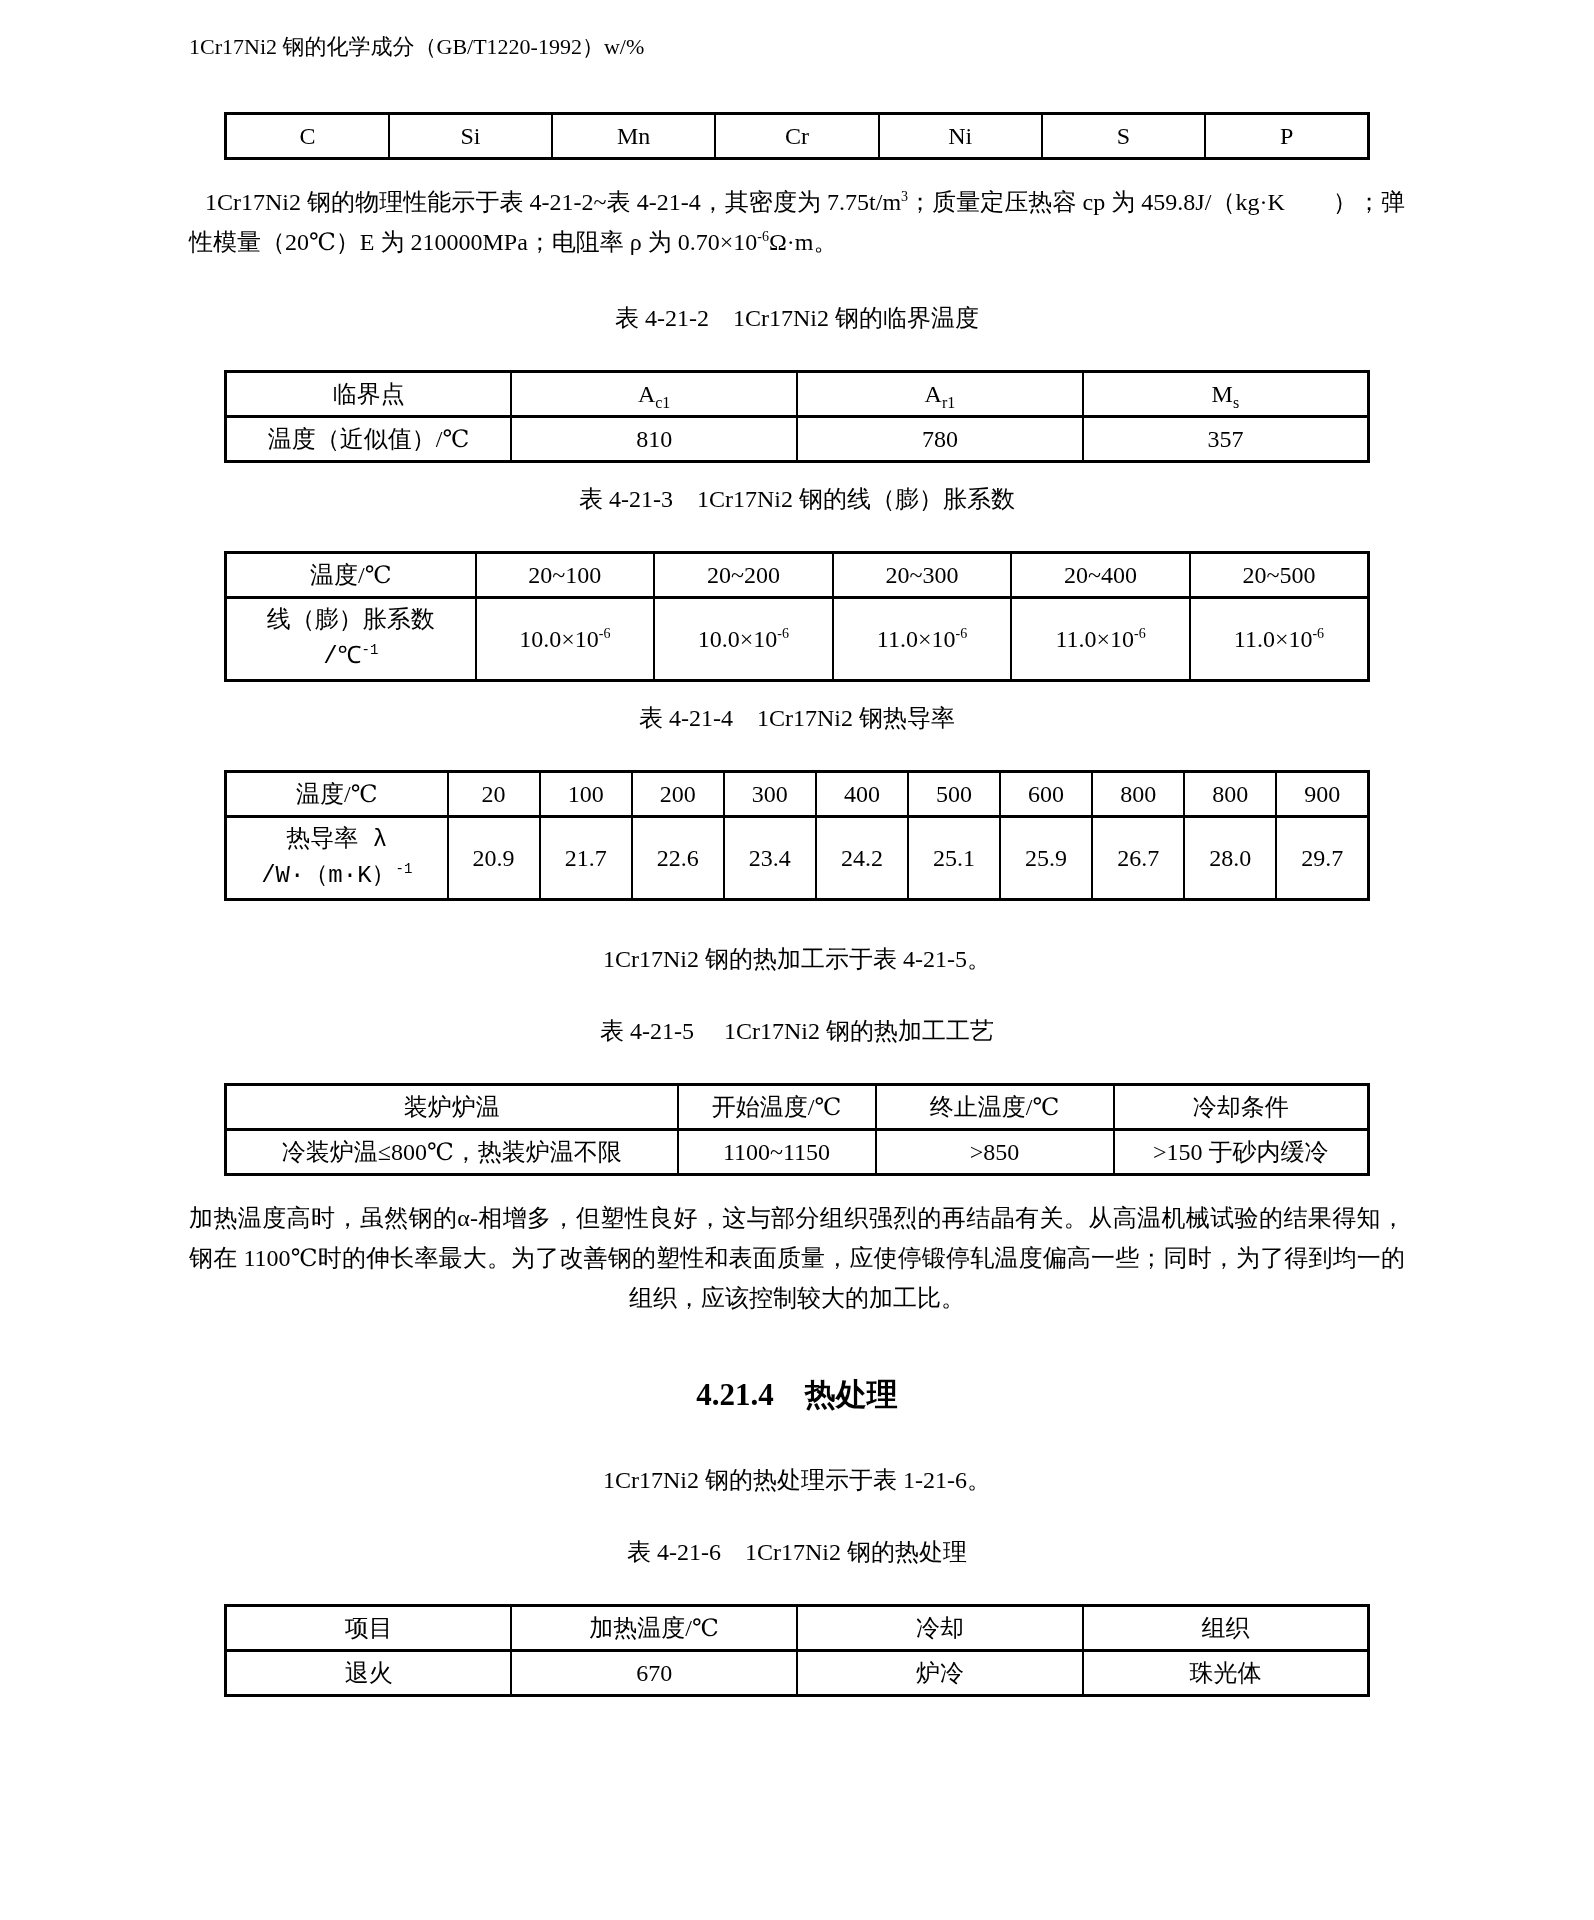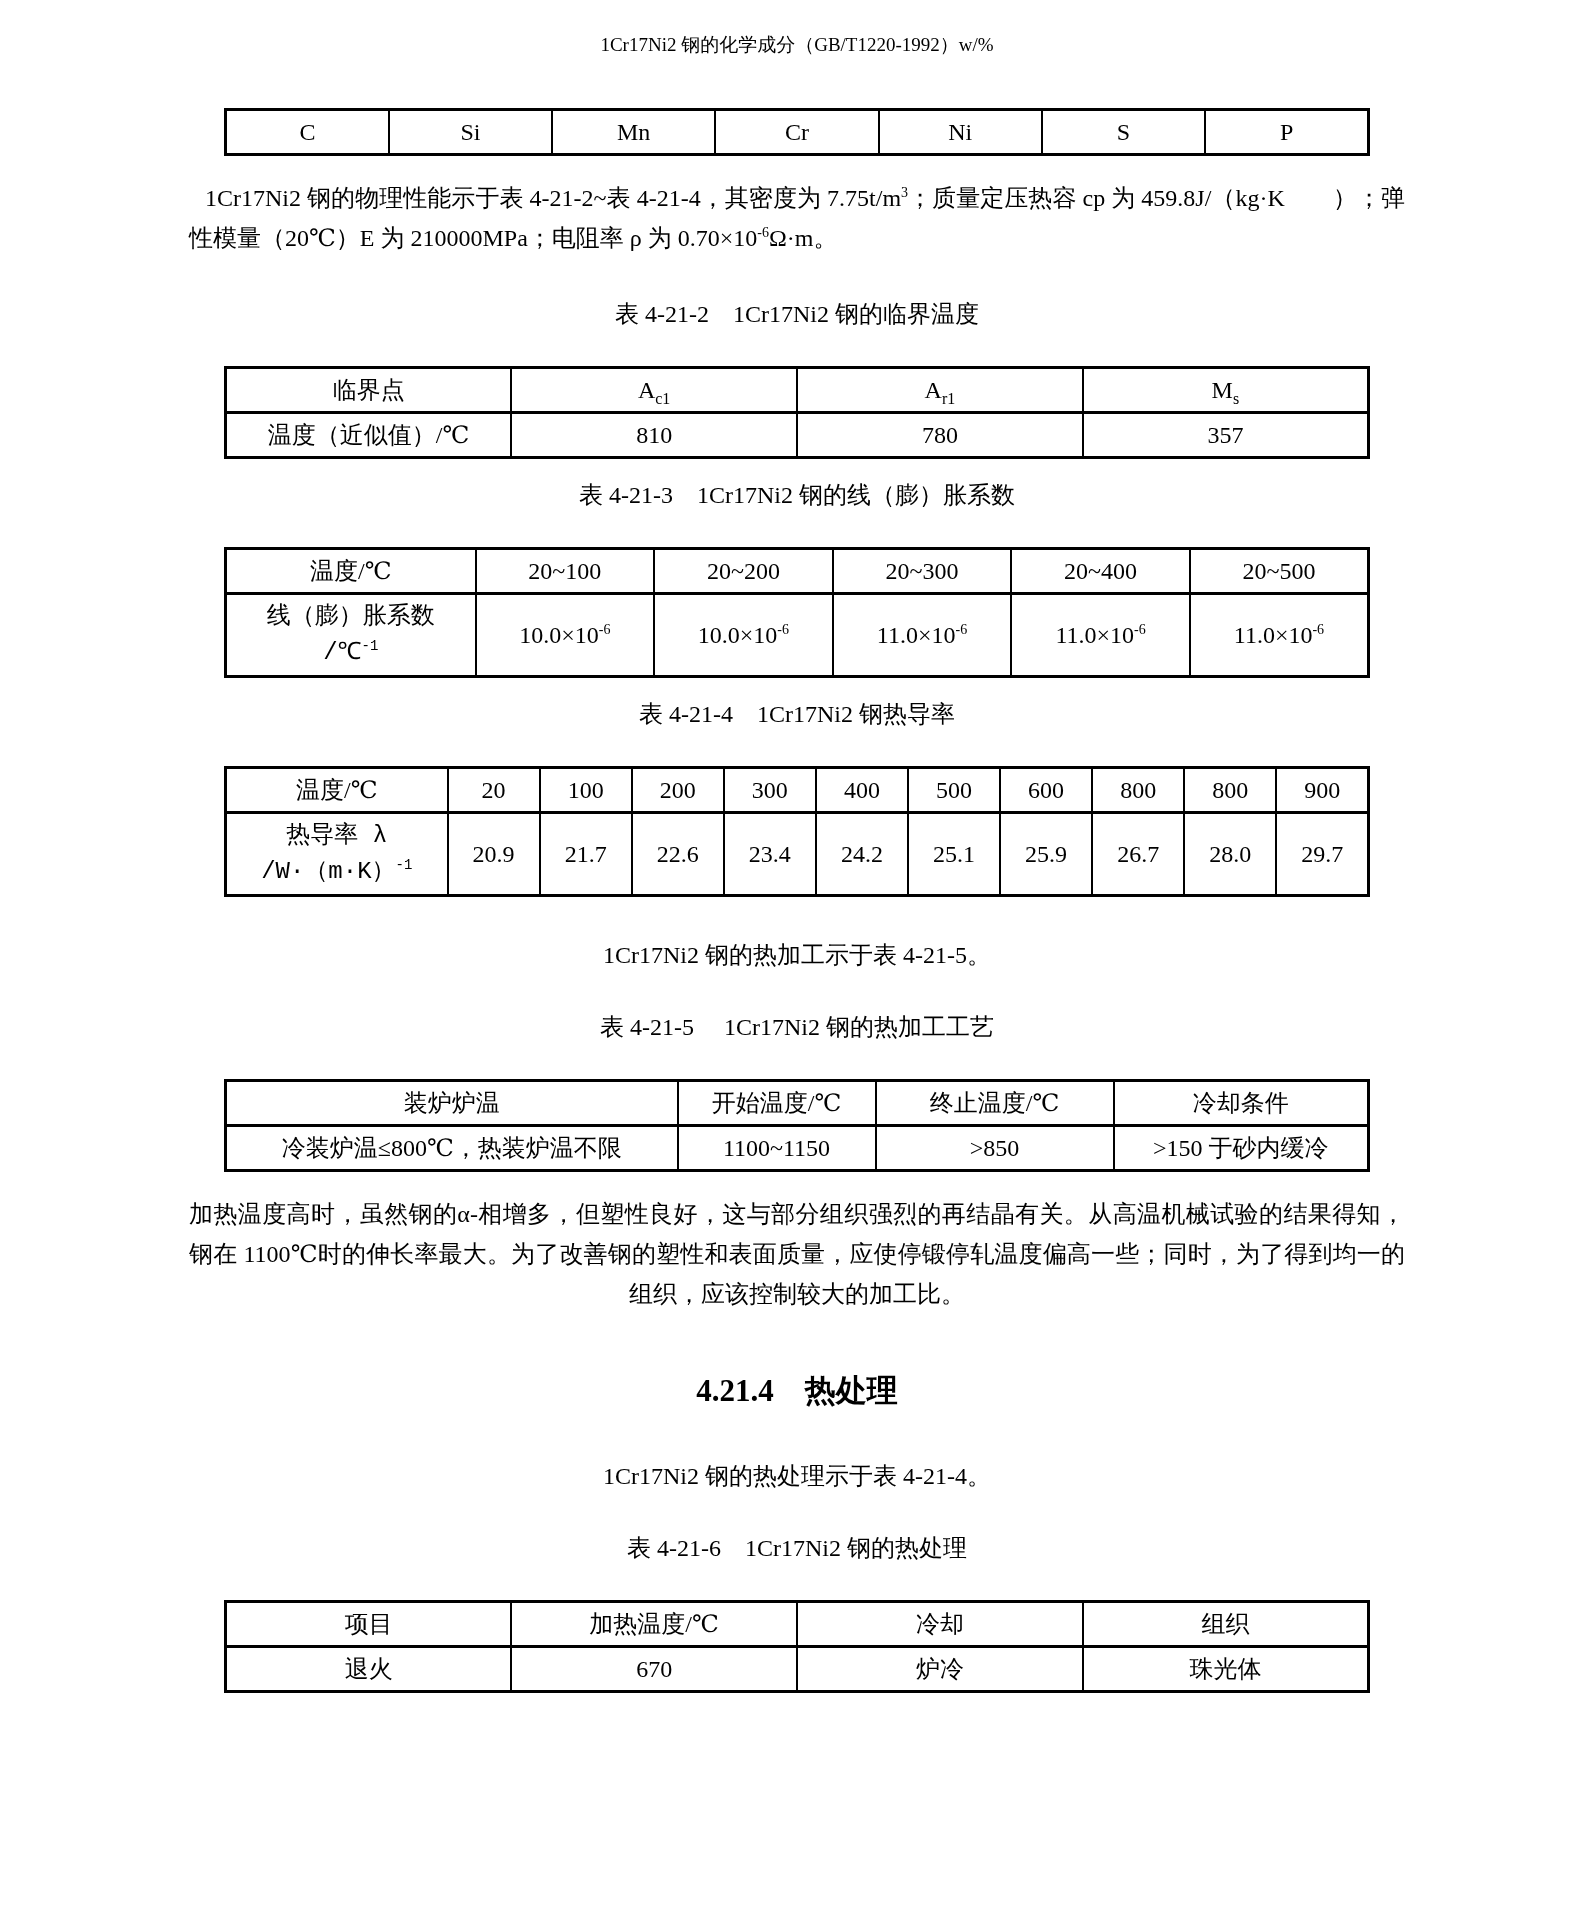--- a/index.html
+++ b/index.html
@@ -3,21 +3,21 @@
 <meta charset="utf-8">
 <style>
   html, body { margin: 0; padding: 0; background: #ffffff; }
   .page {
     width: 1594px; height: 1920px; box-sizing: border-box;
     padding-top: 26px; overflow: hidden; background: #ffffff; color: #000000;
     font-family: "Liberation Serif", "DejaVu Serif", serif;
     font-size: 24px;
   }
   .content { width: 1216px; margin: 0 auto; }
-  .doc-title { text-align: center; font-size: 19px; margin: 6px 0 50px 0; }
+  .doc-title { text-align: left; font-size: 22px; margin: 6px 0 50px 0; }
   .caption { text-align: center; margin: 20px 0 36px 0; }
   .center-line { text-align: center; margin: 42px 0 40px 0; }
   .para { line-height: 40px; text-align: justify; margin: 22px 0 40px 0; }
   .para.indent { text-indent: 16px; }
   .para.last-center { text-align-last: center; }
   .section-heading { text-align: center; font-weight: bold; font-size: 31px; margin: 56px 0 48px 0; }
 
   table.tbl {
     border-collapse: collapse; table-layout: fixed;
     width: 1146px; margin: 0 auto; border: 3px solid #000;
@@ -183,21 +183,21 @@
           <td>&gt;850</td>
           <td>&gt;150 于砂内缓冷</td>
         </tr>
       </tbody>
     </table>
 
     <p class="para last-center">加热温度高时，虽然钢的α-相增多，但塑性良好，这与部分组织强烈的再结晶有关。从高温机械试验的结果得知，钢在 1100℃时的伸长率最大。为了改善钢的塑性和表面质量，应使停锻停轧温度偏高一些；同时，为了得到均一的组织，应该控制较大的加工比。</p>
 
     <div class="section-heading">4.21.4　热处理</div>
 
-    <div class="center-line">1Cr17Ni2 钢的热处理示于表 4-21-4。</div>
+    <div class="center-line">1Cr17Ni2 钢的热处理示于表 1-21-6。</div>
 
     <div class="caption">表 4-21-6　1Cr17Ni2 钢的热处理</div>
 
     <table class="tbl">
       <tbody>
         <tr class="hdr">
           <th>项目</th>
           <th>加热温度/℃</th>
           <th>冷却</th>
           <th>组织</th>

